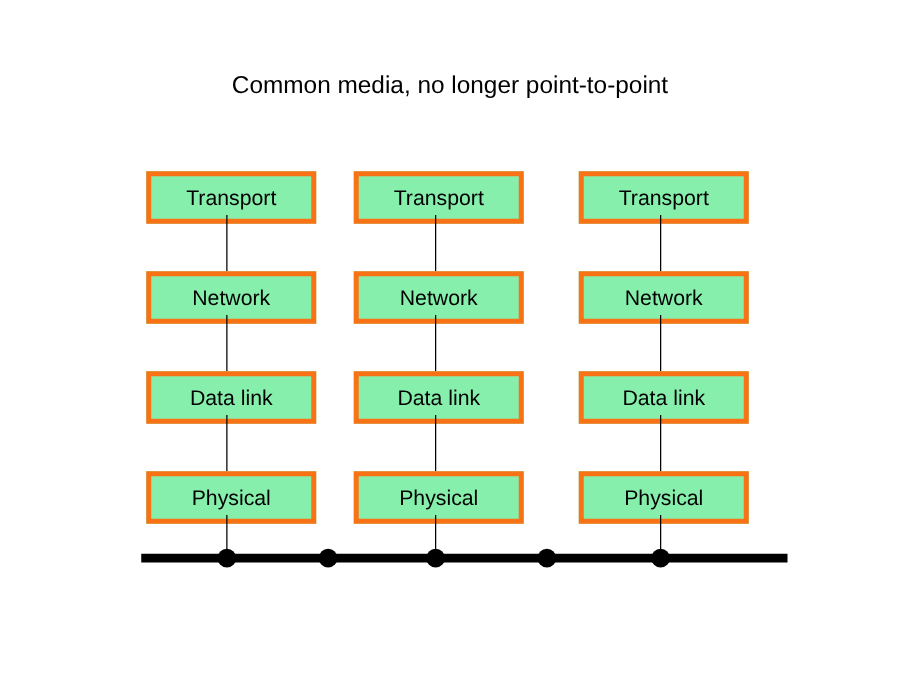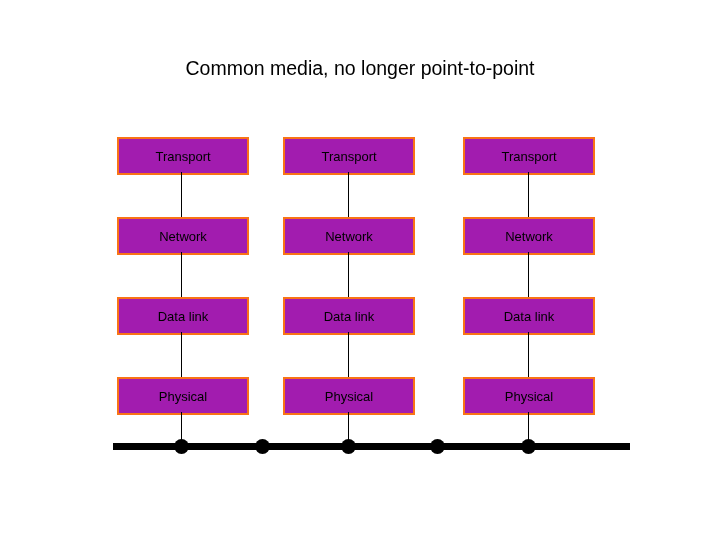--- a/index.html
+++ b/index.html
@@ -31,27 +31,27 @@
     line-height: 24px;
     color: #000000;
     white-space: nowrap;
   }
 
   
   .layer-box {
     position: absolute;
     width: 128px;
     height: 34px;
-    border: 2px solid #f97316;
-    background: #a21caf;
+    border: 4px solid #f97316;
+    background: #86efac;
     box-sizing: content-box;
     display: flex;
     align-items: center;
     justify-content: center;
-    font-size: 13px;
+    font-size: 17px;
     line-height: 17px;
     color: #000000;
     white-space: nowrap;
   }
 
   
   .connector {
     position: absolute;
     width: 1px;
     background: #000000;

